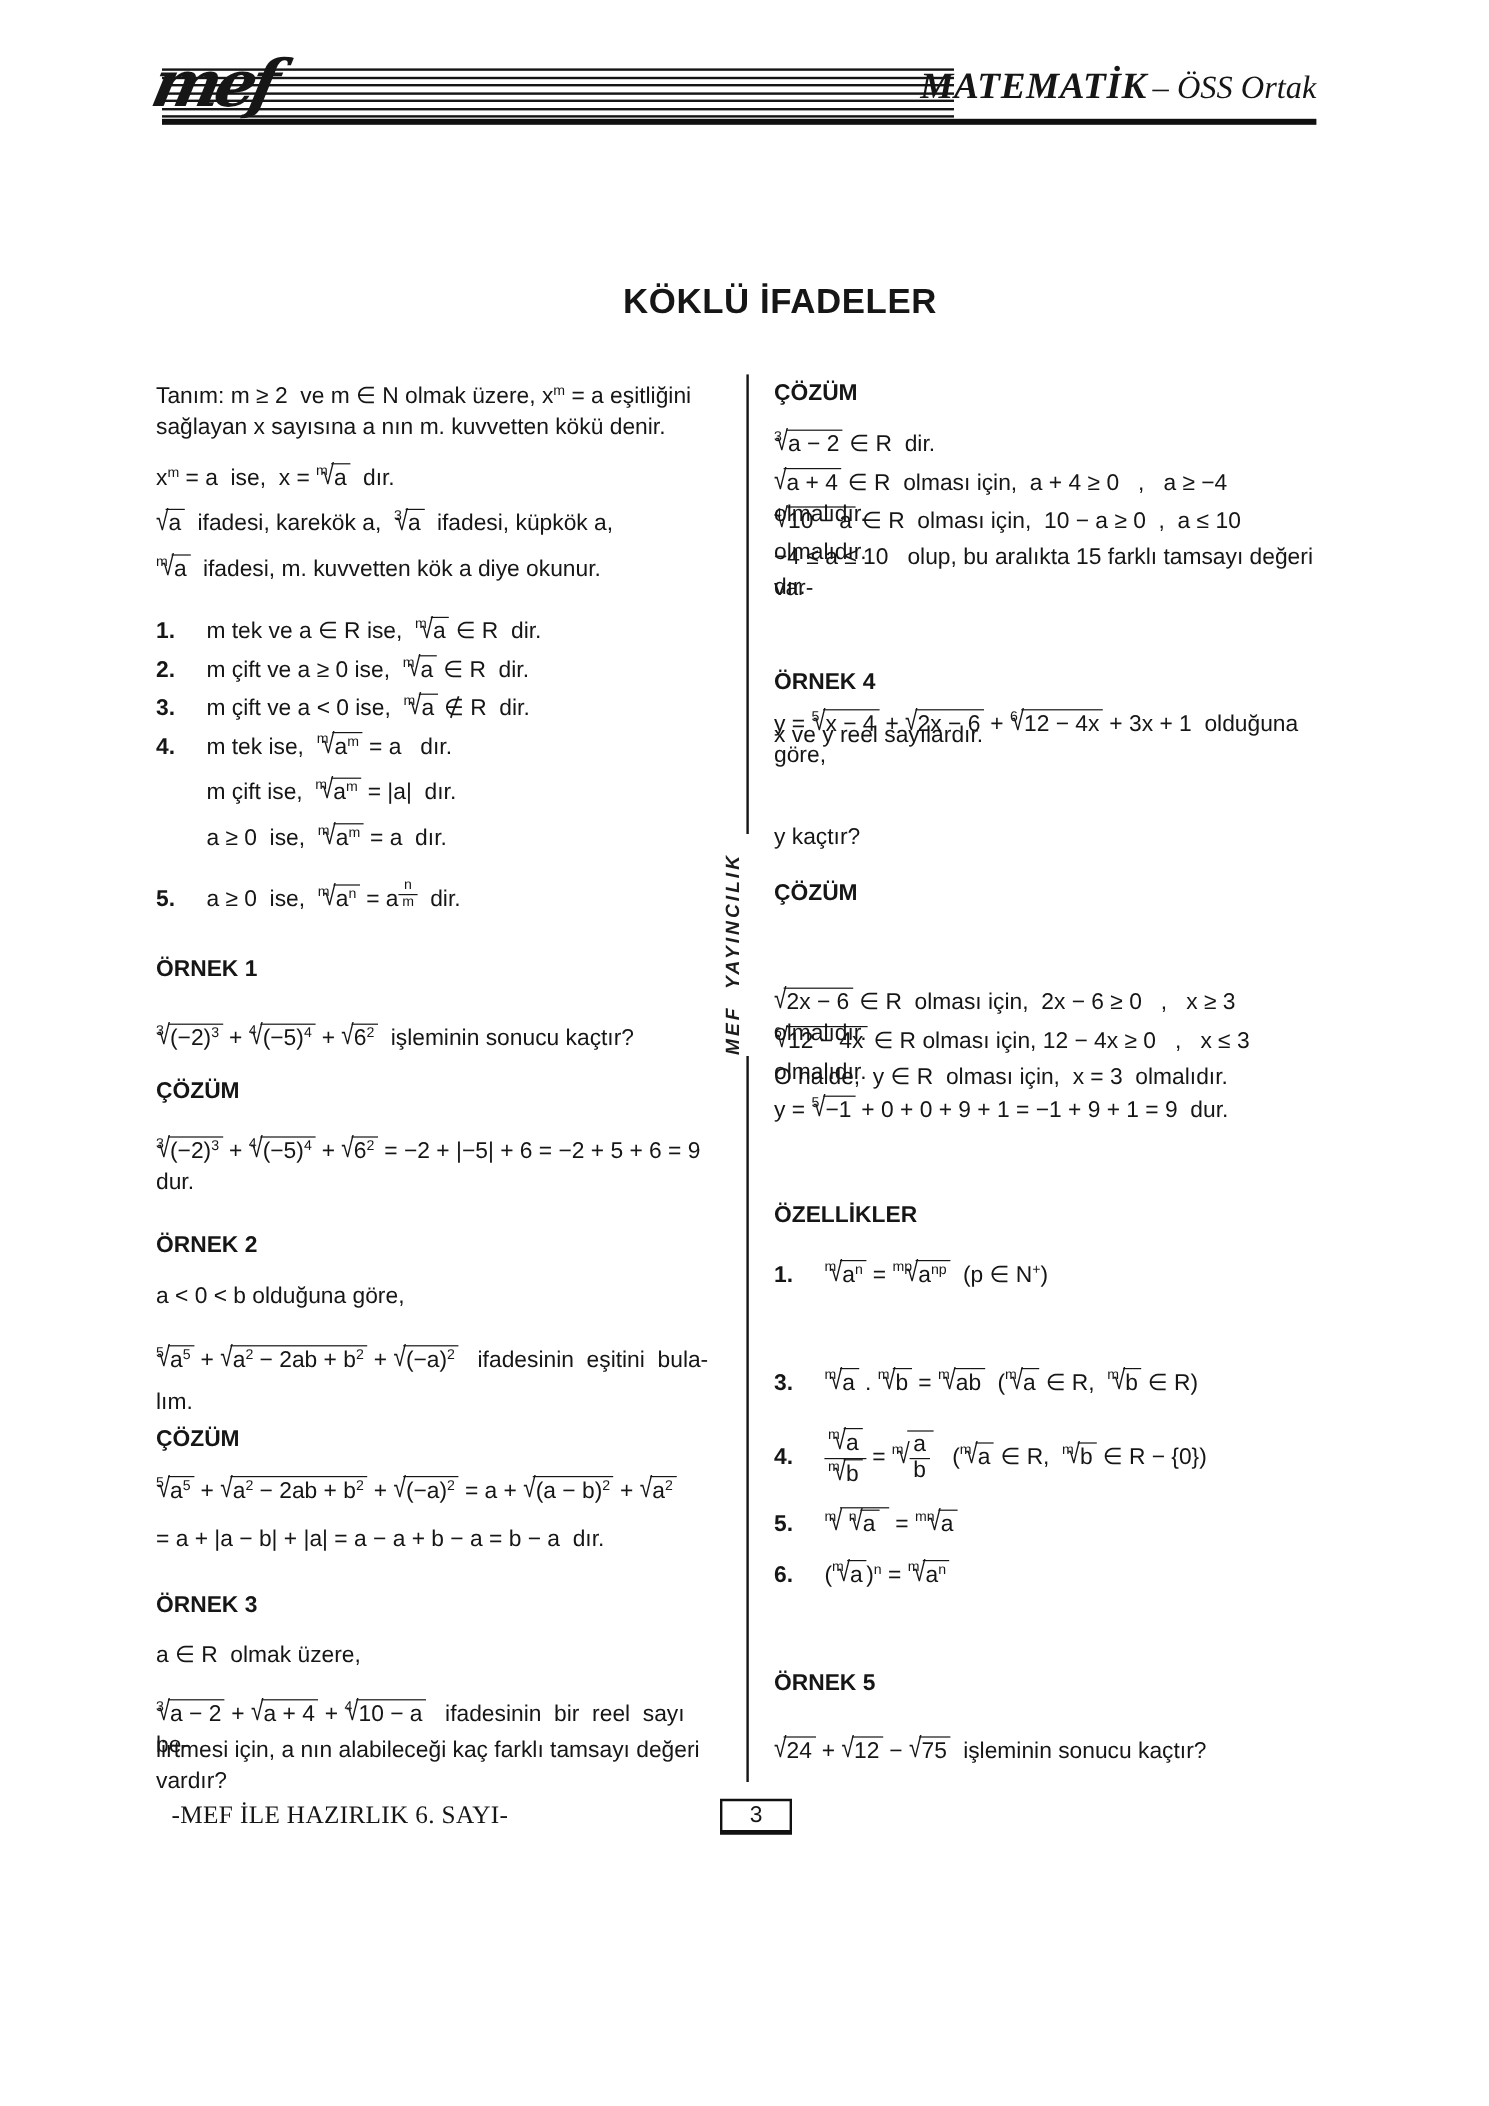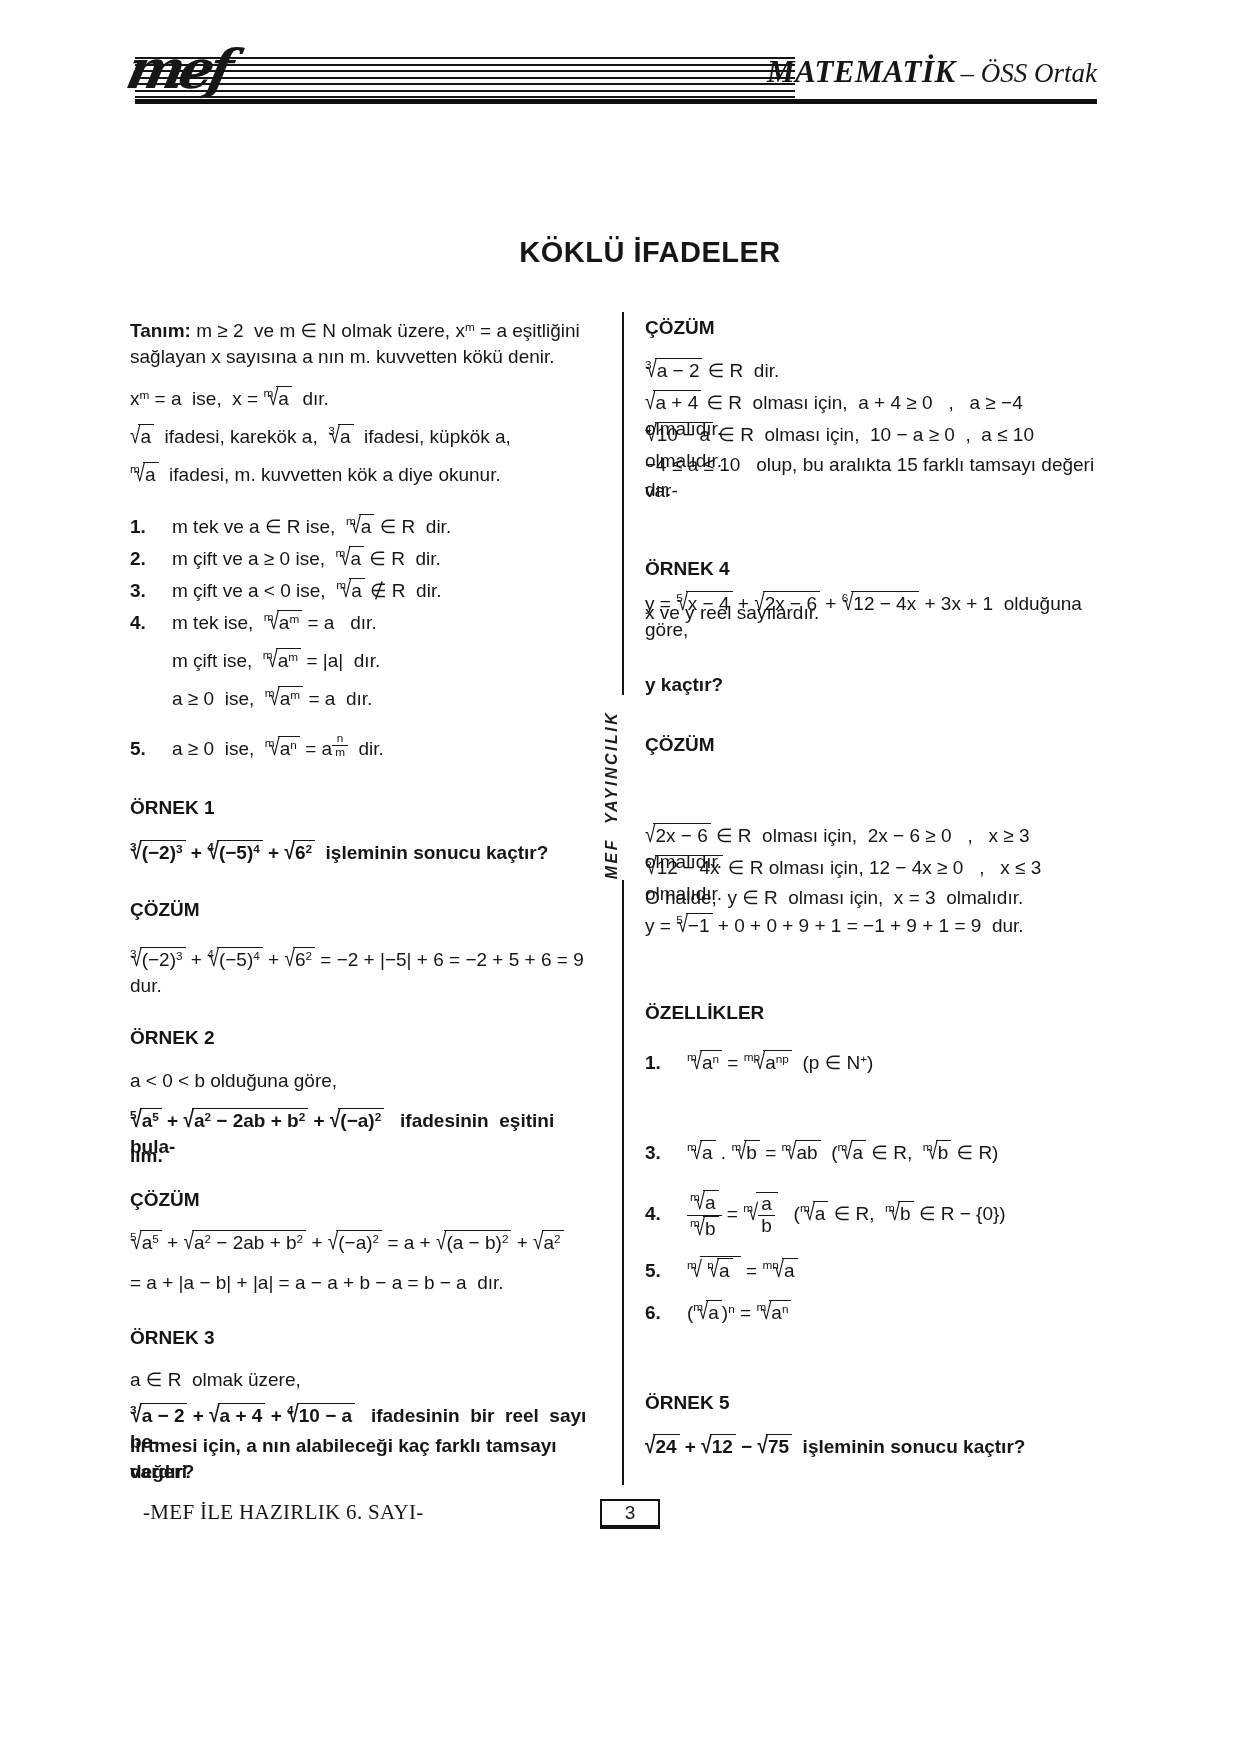--- a/index.html
+++ b/index.html
@@ -34,21 +34,21 @@
   .wm {
     left:612px; top:795px; transform:translate(-50%,-50%) rotate(-90deg);
     font-weight:700; font-style:italic; font-size:16px; letter-spacing:2.5px;
     white-space:nowrap; color:#1c1c1c;
   }
 
   
   .Lb { position:absolute; left:130px; width:470px; line-height:1.35; }
   .Rb { position:absolute; left:645px; width:465px; line-height:1.35; }
   .hsec { font-weight:700; }
-  .bold { font-weight:700; }
+  .bold { font-weight:400;margin-top:13px; }
   .num  { display:inline-block; width:42px; font-weight:700; }
   .indent { padding-left:42px; }
   .mline { white-space:nowrap; }
 
   
   .rd { display:inline-block; white-space:nowrap; }
   .ri { display:inline-block; font-size:0.62em; transform:translateY(-0.72em);
         margin-right:-0.45em; position:relative; z-index:1; }
   .rs { display:inline-block; transform:scaleY(1.22); transform-origin:50% 82%;
         margin-right:-2px; }

